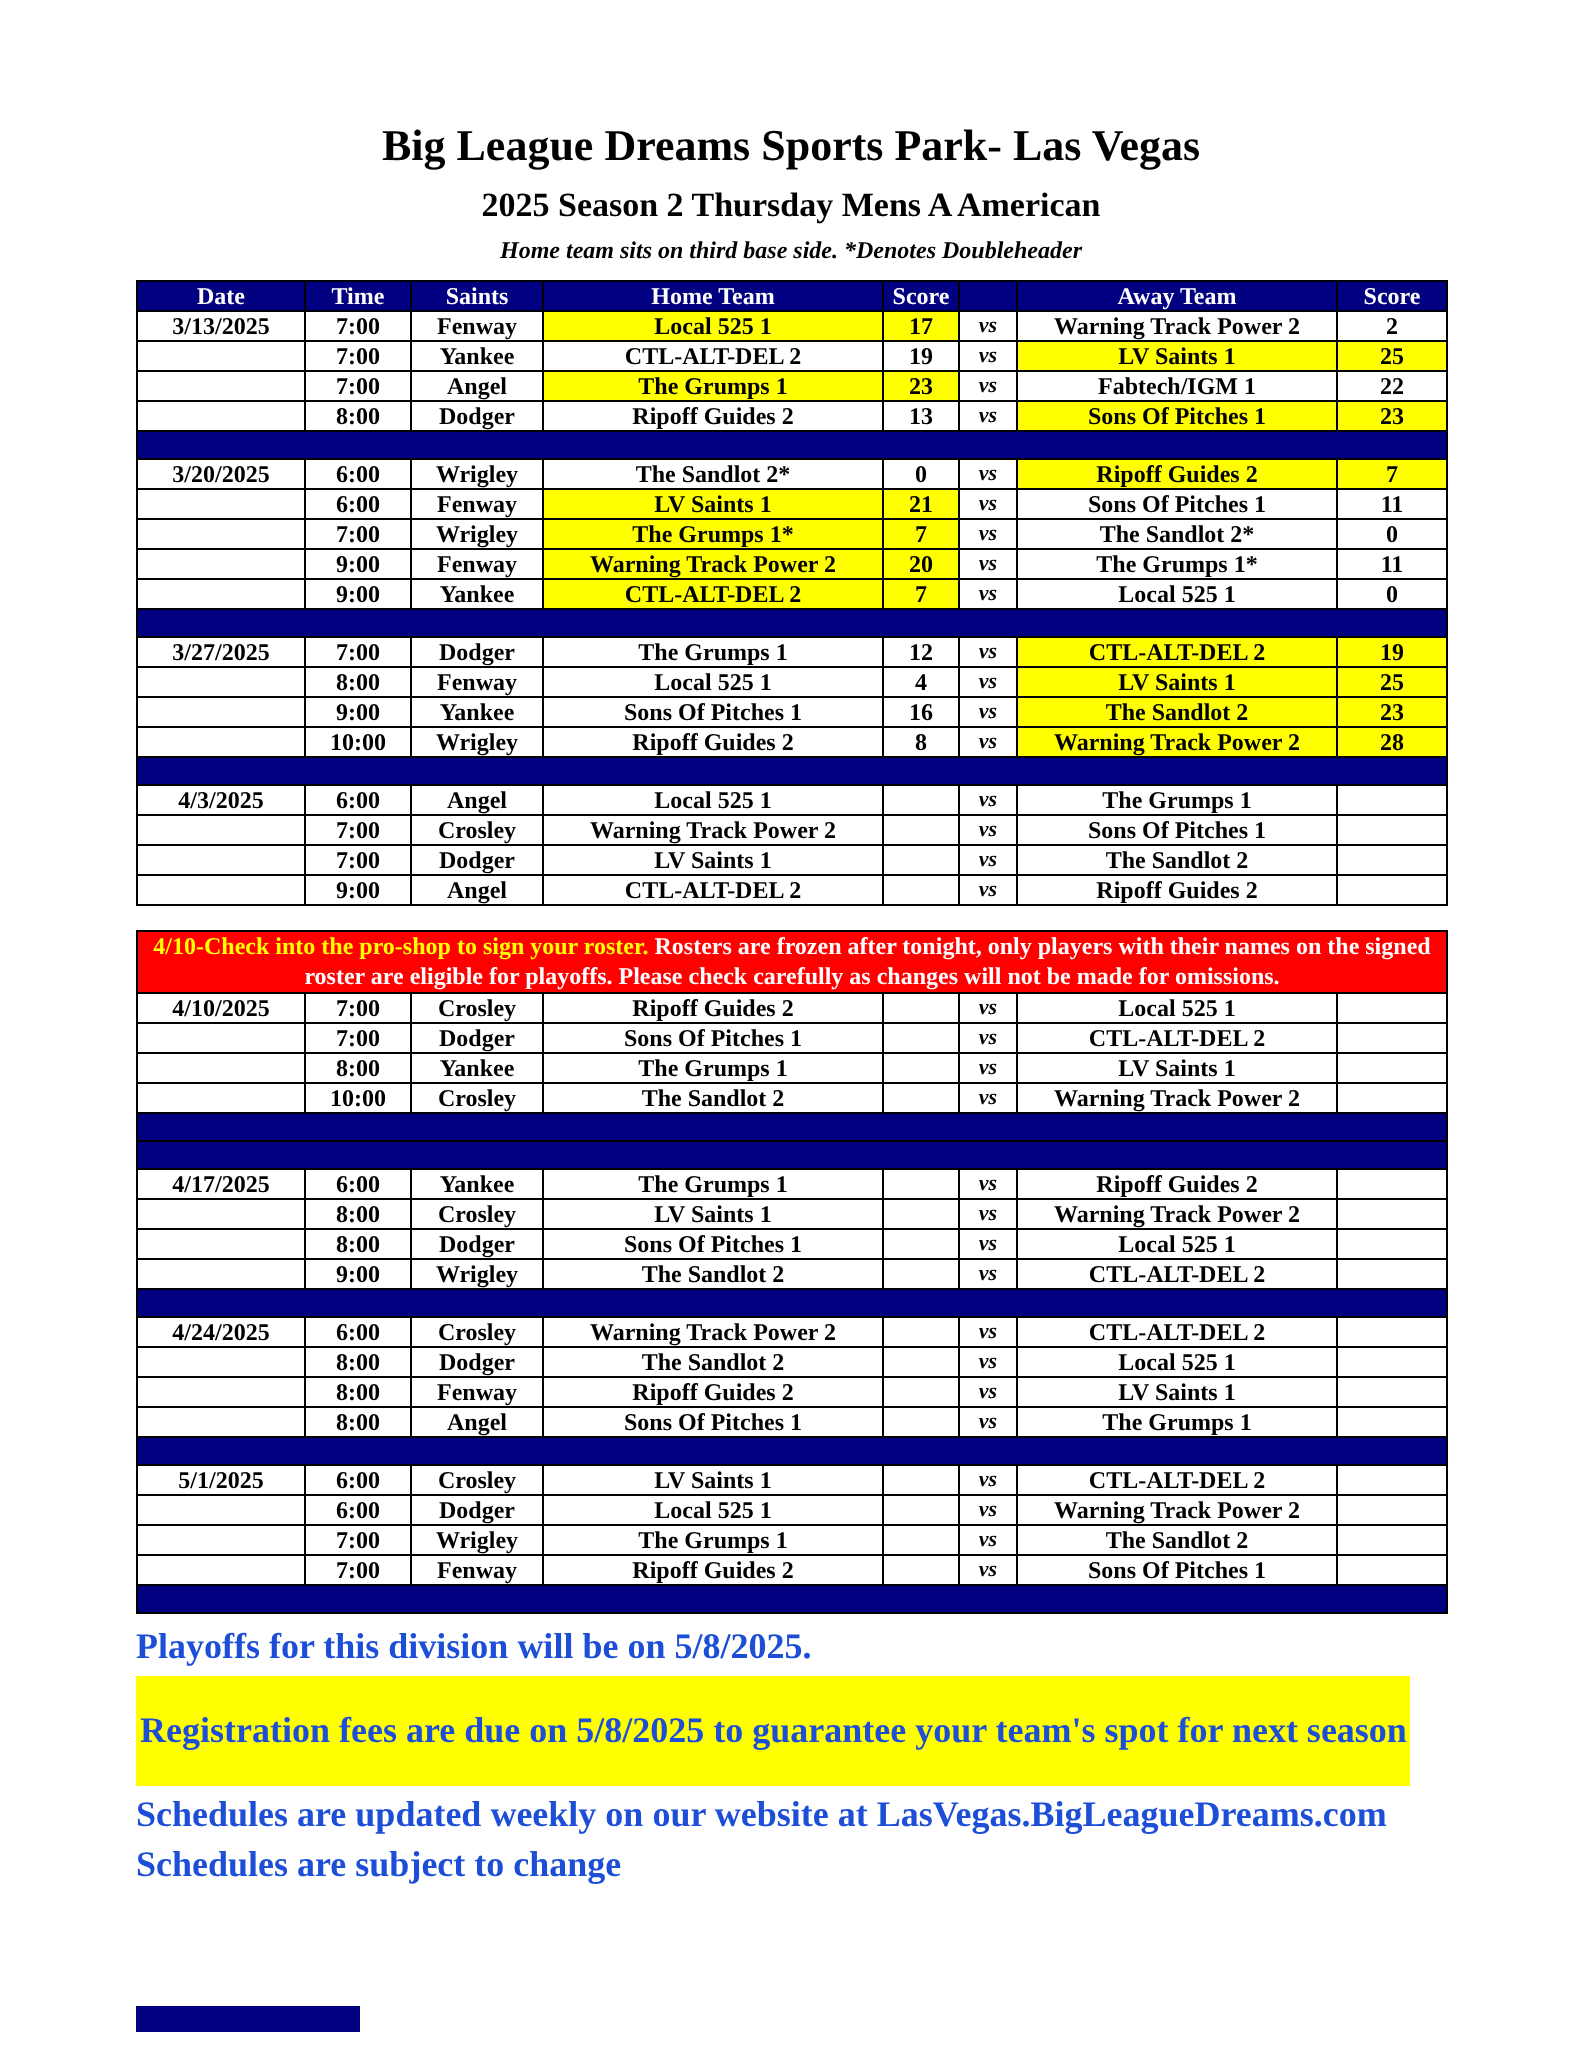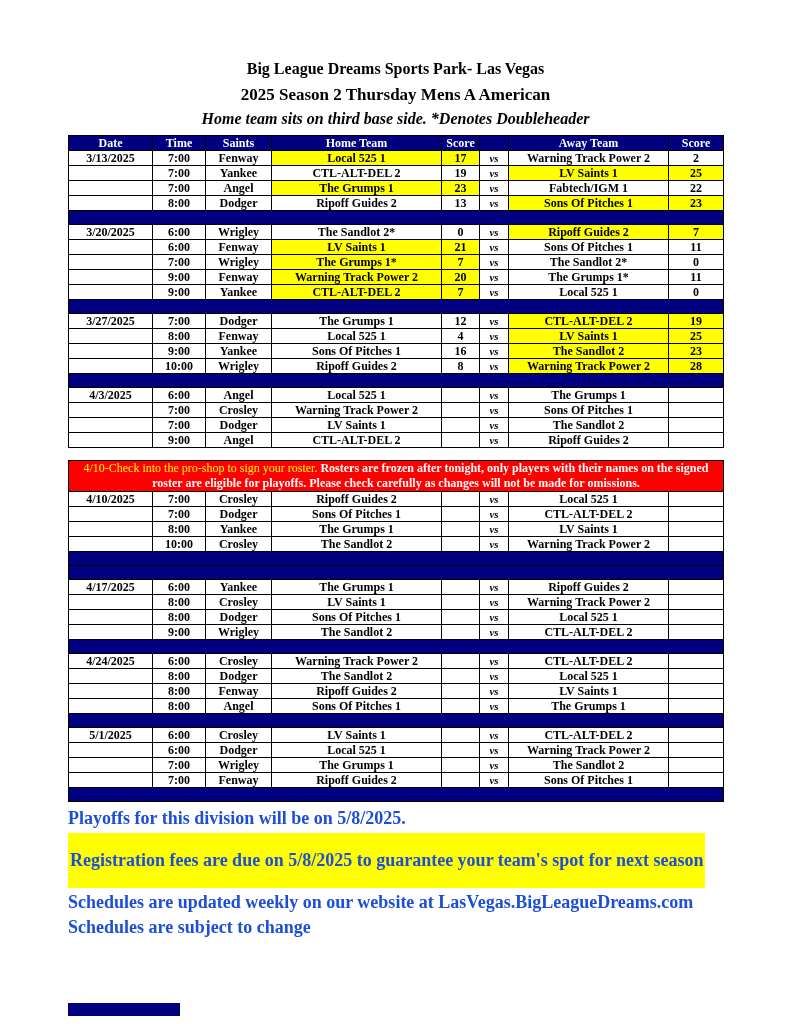--- a/index.html
+++ b/index.html
@@ -6,27 +6,27 @@
   html, body { margin: 0; padding: 0; }
   body {
     width: 791px; height: 1024px;
     background: #ffffff;
     font-family: "Liberation Serif", "DejaVu Serif", serif;
     position: relative;
     overflow: hidden;
   }
   .page { width: 791px; height: 1024px; position: relative; padding-top: 60px; }
   .title {
-    text-align: center; font-weight: bold; font-size: 16px; color: #000;
+    text-align: center; font-weight: bold; font-size: 22px; color: #000;
   }
   .subtitle {
     text-align: center; font-weight: bold; font-size: 17px; color: #000; margin-top: 7px;
   }
   .note {
-    text-align: center; font-weight: bold; font-style: italic; font-size: 16px;
+    text-align: center; font-weight: bold; font-style: italic; font-size: 12px;
     color: #000; margin-top: 5px;
   }
   table.schedule {
     border-collapse: collapse;
     table-layout: fixed;
     width: 655px;
     margin: 7px 0 0 68px;
     padding-left: 36px;
   }
   .schedule th, .schedule td {
@@ -50,21 +50,21 @@
   .sep-row td { background: #000080; height: 14px; }
   .gap-row td { border-left: none; border-right: none; border-top: none; border-bottom: none; height: 13px; background: #ffffff; }
   .banner-row td {
     background: #FF0000;
     height: 31px;
     white-space: normal;
     line-height: 15px;
     font-size: 12px;
     padding: 0 6px;
   }
-  .banner-hl { color: #FFFF00; font-weight: normal; }
+  .banner-hl { color: #FFFF00; font-weight: bold; }
   .banner-rest { color: #ffffff; font-weight: bold; }
   .footer { margin: 6px 0 0 68px; }
   .footer-line { font-weight: bold; font-size: 18px; color: #1d4ed8; margin-top: 4px; }
   .footer-line.highlight { display: inline-block; background: #FFFF00; padding: 17px 2px; }
   .footer-bar {
     position: absolute;
     left: 68px; top: 1003px;
     width: 112px; height: 13px;
     background: #000080;
   }

